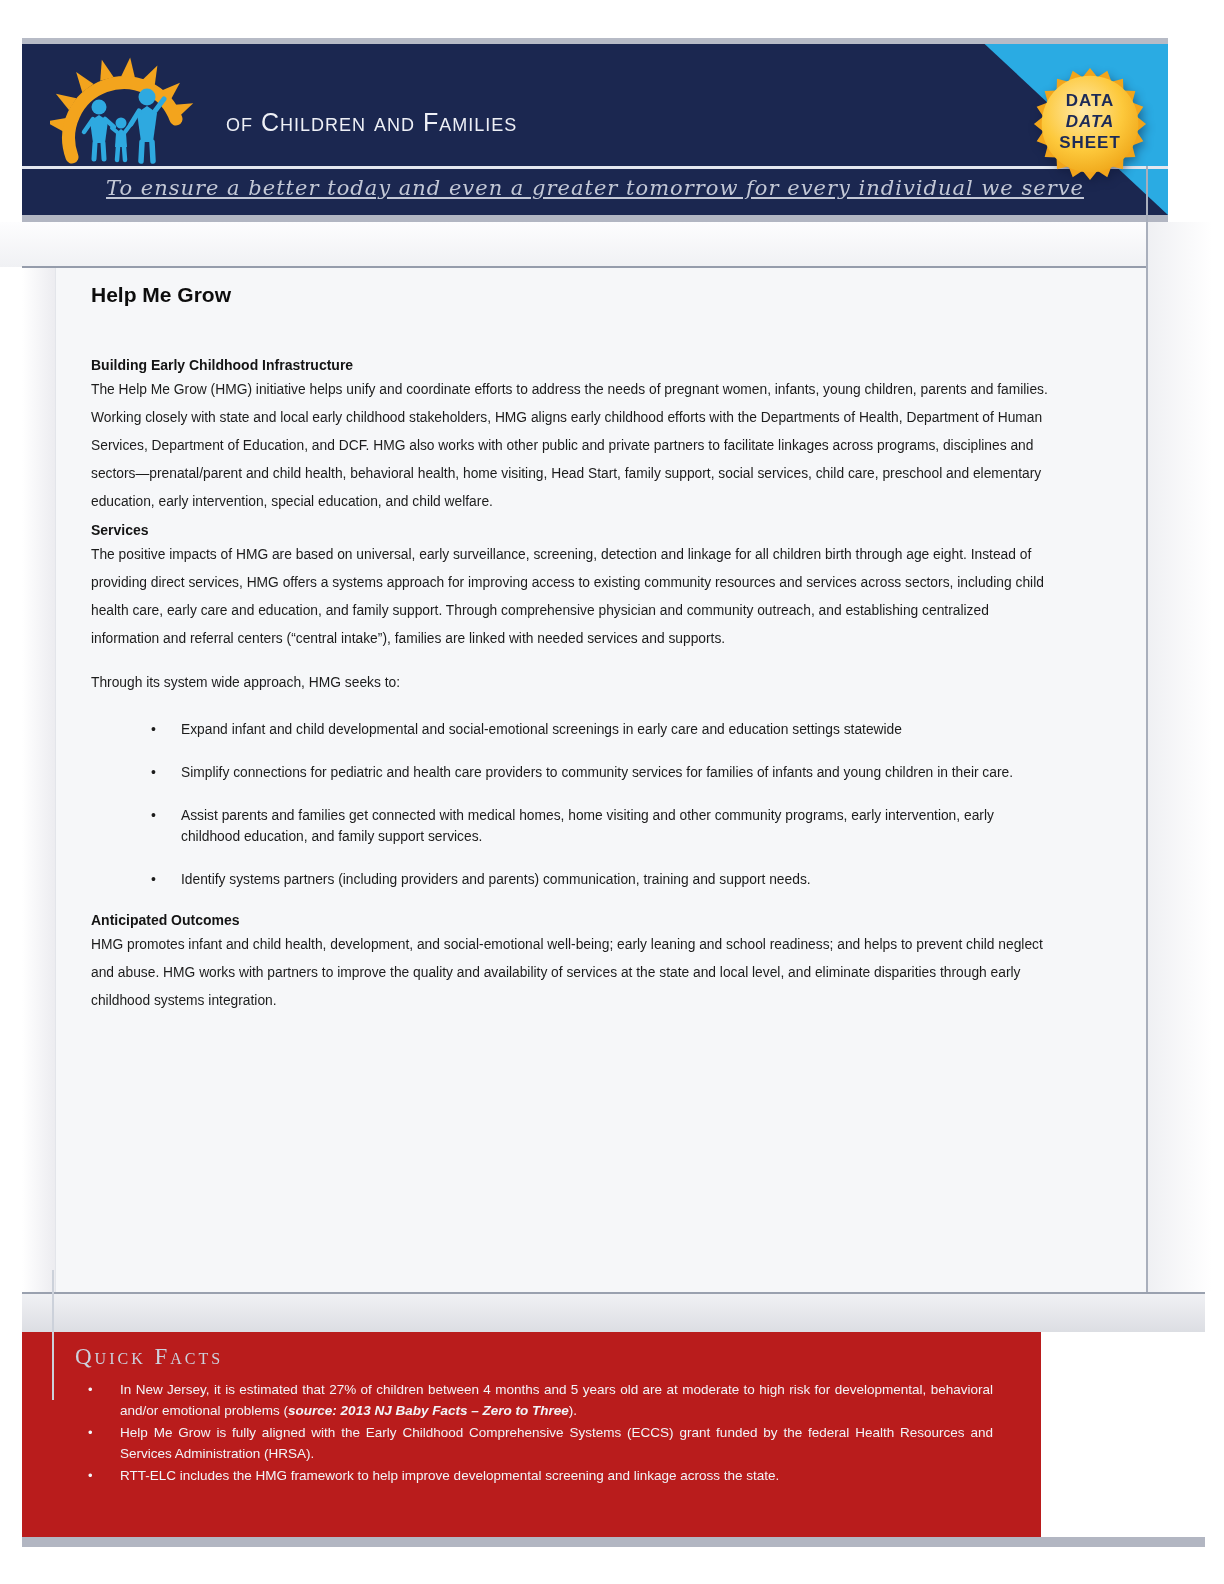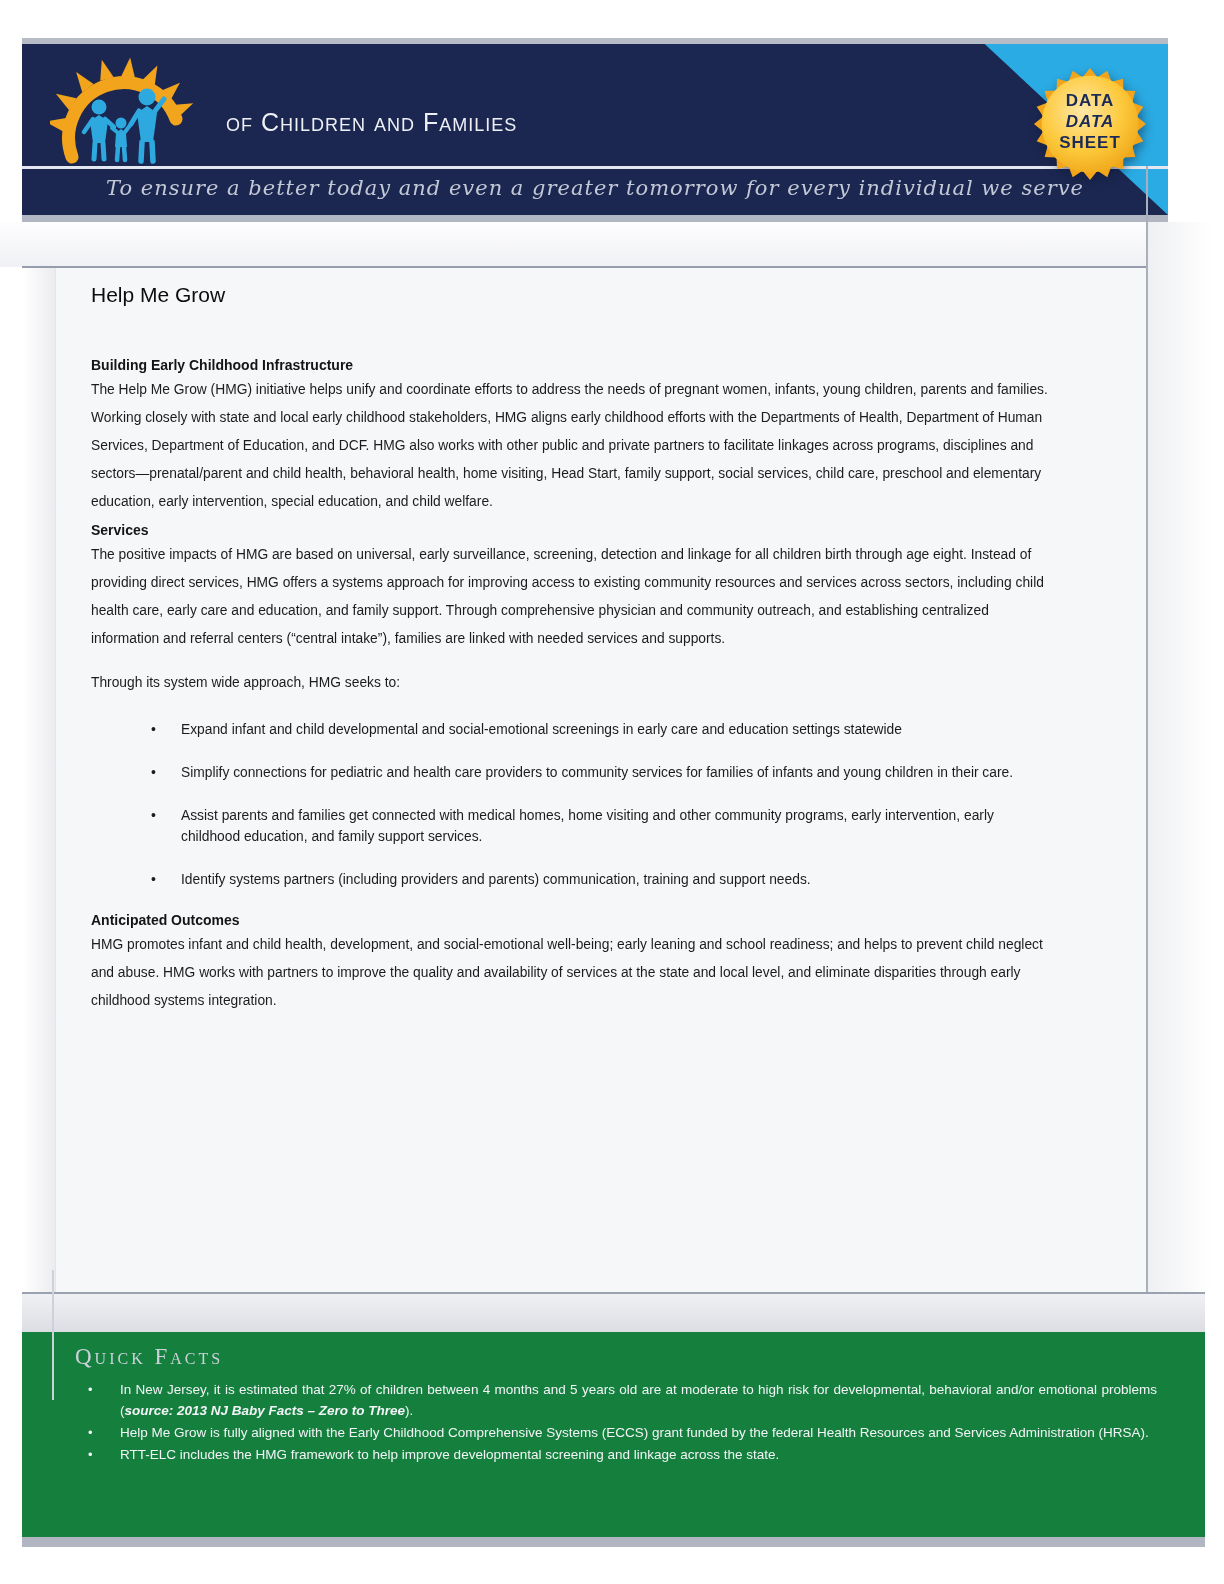--- a/index.html
+++ b/index.html
@@ -18,21 +18,21 @@
   .hdr-gray-bottom{left:0;top:177px;width:100%;height:7px;background:#b2b6c2;z-index:3;}
   .blue-corner{left:0;top:6px;width:100%;height:171px;background:#2aabe3;
     clip-path:polygon(84% 0,100% 0,100% 100%);z-index:2;}
 
   .logo{left:28px;top:14px;width:560px;height:112px;display:flex;align-items:center;z-index:4;}
   .logo svg{flex:0 0 auto;}
   .org-text{margin-left:6px;color:#eef0f6;font-size:25px;line-height:1.16;
     font-variant:small-caps;letter-spacing:1px;white-space:nowrap;}
   .tagline{left:0;top:138px;width:100%;text-align:center;z-index:4;
     font-family:"DejaVu Serif",serif;font-style:italic;font-size:21px;
-    color:#c3c8d6;letter-spacing:1px;}
+    color:#c3c8d6;letter-spacing:1px;text-decoration:underline;}
 
   
   .badge{left:1010px;top:28px;width:116px;height:116px;z-index:6;
     filter:drop-shadow(2px 4px 5px rgba(10,20,50,.45));}
   .badge svg{width:116px;height:116px;display:block;}
   .badge-text{position:absolute;left:0;top:24px;width:100%;text-align:center;
     color:#1c2a57;font-weight:bold;font-size:17px;line-height:21px;letter-spacing:1px;}
   .badge-line2{font-style:italic;}
 
   
@@ -42,38 +42,38 @@
   .right-rail-line{left:1146px;top:166px;width:2px;height:1126px;background:#a9afbc;z-index:5;}
   .right-rail-fade{left:1148px;top:222px;width:76px;height:1070px;
     background:linear-gradient(90deg,#eff0f3 0%,#ffffff 85%);}
   .left-gutter-fade{left:22px;top:268px;width:33px;height:1024px;
     background:linear-gradient(90deg,#ffffff 0%,#ececf0 100%);}
 
   
   .doc-panel{left:55px;top:268px;width:1091px;height:1024px;background:#f6f7f9;
     border-left:1px solid #e3e5ea;}
   .doc-inner{position:absolute;left:35px;right:95px;top:12px;}
-  .doc-title{font-size:21px;font-weight:normal;color:#0d0d0d;line-height:26px;margin:2px 0 0 0;}
+  .doc-title{font-size:21px;font-weight:bold;color:#0d0d0d;line-height:26px;margin:2px 0 0 0;}
   .sec-h{font-size:14px;font-weight:bold;color:#141414;line-height:21px;margin:0;}
   .sec-h.first{margin-top:47px;}
   .sec-h.services{margin-top:4px;}
   .sec-h.outcomes{margin-top:20px;}
   .sec-p{font-size:13.8px;line-height:28px;color:#1c1c1c;margin:0;}
   .seeks{margin-top:16px;}
   ul.hmg-bullets{list-style:none;margin:4px 0 0 0;padding:0;}
   ul.hmg-bullets li{position:relative;margin:22px 0 0 0;padding-left:90px;
     font-size:13.8px;line-height:21px;color:#1c1c1c;}
   ul.hmg-bullets li::before{content:"•";position:absolute;left:60px;top:0;
     font-size:14px;color:#1c1c1c;}
 
   
   .prefooter-line{left:22px;top:1292px;width:1183px;height:2px;background:#9aa1af;}
   .prefooter-band{left:22px;top:1294px;width:1183px;height:38px;
     background:linear-gradient(180deg,#f0f1f4 0%,#dcdee3 100%);}
-  .footer{left:22px;top:1332px;width:1183px;height:205px;background:#15803d;}
+  .footer{left:22px;top:1332px;width:1019px;height:205px;background:#b91c1c;}
   .footer-bottom-strip{left:22px;top:1537px;width:1183px;height:10px;background:#b2b6c2;}
   .footer-vline{left:52px;top:1270px;width:2px;height:130px;background:#ccd1da;z-index:7;}
   .qf-heading{position:absolute;left:53px;top:12px;font-family:"Liberation Serif",serif;
     font-variant:small-caps;font-size:23px;letter-spacing:3px;color:#ccd1dc;}
   ul.qf-list{list-style:none;margin:0 48px 0 66px;padding:0;position:absolute;top:46px;left:0;right:0;}
   ul.qf-list li{position:relative;margin:1px 0 0 0;padding-left:32px;color:#f2f4f8;
     font-size:13.5px;line-height:21px;text-align:justify;}
   ul.qf-list li::before{content:"•";position:absolute;left:0;top:0;color:#f2f4f8;font-size:13px;}
 </style>
 </head>

